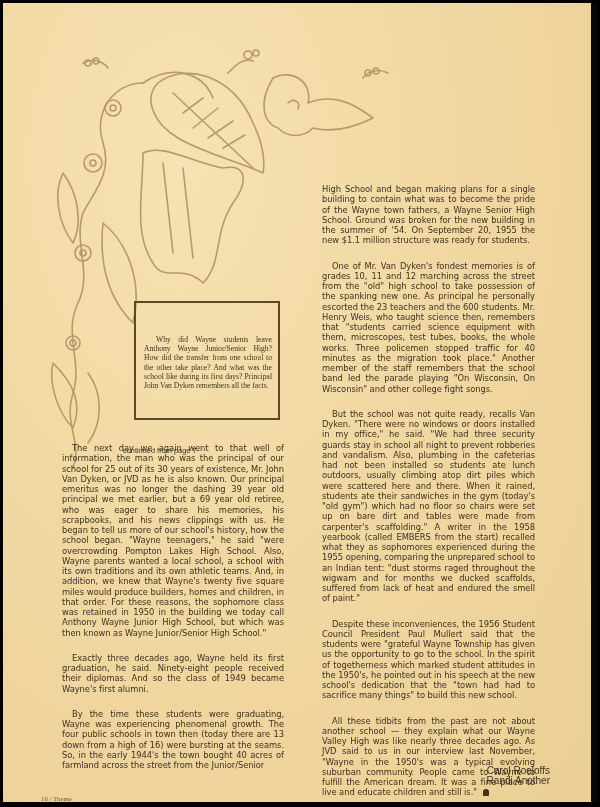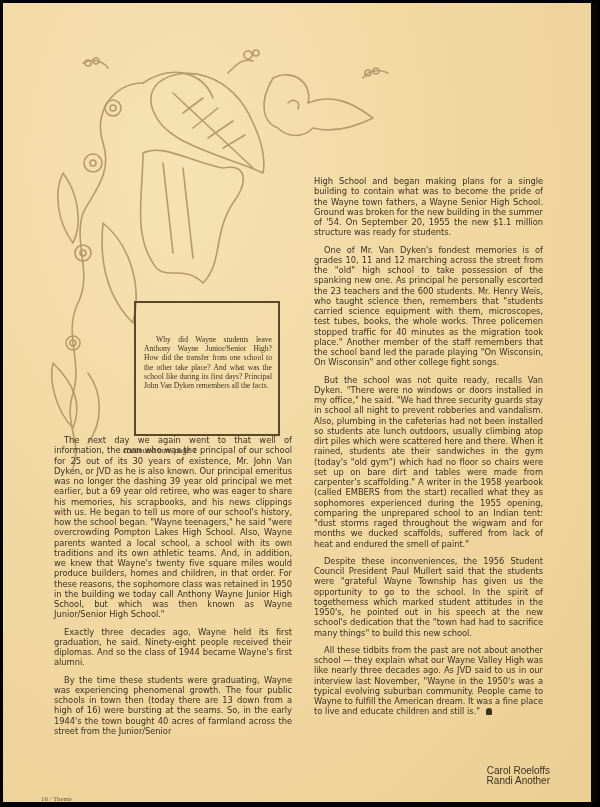--- a/index.html
+++ b/index.html
@@ -9,35 +9,35 @@
     background: radial-gradient(ellipse at 30% 20%, #f6e2b2 0%, #f1d8a2 45%, #ebcf94 100%);
     overflow:hidden;
   }
   .page::after {
     content:""; position:absolute; right:0; top:0; width:6px; height:100%;
     background:#0a0805;
   }
   .ornament { position:absolute; left:30px; top:40px; width:360px; height:430px; }
   .ornament path, .ornament circle { fill:none; stroke:#b59a6a; stroke-width:1.6; stroke-linecap:round; stroke-linejoin:round; }
   .pullquote {
-    position:absolute; left:131px; top:298px; width:146px; height:135px;
+    position:absolute; left:131px; top:298px; width:146px; height:119px;
     border:2px solid #5a4828; box-sizing:border-box; padding:32px 6px 6px 8px;
     font-family:"Liberation Serif", "DejaVu Serif", serif; font-size:7.6px; line-height:9.2px;
     color:#3f3320; text-align:justify;
   }
   .pullquote p { margin:0; text-indent:12px; }
   .continued {
     position:absolute; left:120px; top:443px; width:150px;
     font-family:Liberation Sans, sans-serif; font-size:7.4px; color:#3d3426;
   }
   .col {
     position:absolute; font-family:"DejaVu Sans", sans-serif; font-size:8.35px; line-height:10.25px;
     color:#3b3224; text-align:justify; letter-spacing:-0.05px;
   }
-  .col p { margin:7px; text-indent:10px; }
+  .col p { margin:15px; text-indent:10px; }
   .col-left { left:44px; top:425px; width:252px; }
   .col-right { left:304px; top:166px; width:243px; }
   .bullet { display:inline-block; width:6px; height:7px; margin-left:6px; background:#3b3224; border-radius:3px 3px 1px 1px; vertical-align:-1px; }
   .byline {
     position:absolute; left:460px; top:763px; width:87px; text-align:right;
     font-family:Liberation Sans, sans-serif; font-size:10px; line-height:10px; color:#3b3224;
   }
   .folio {
     position:absolute; left:38px; top:792px; font-family:"Liberation Serif", serif; font-size:6.8px; color:#6a5a40;
   }
@@ -85,21 +85,21 @@
   </svg>
 
   <div class="pullquote">
     <p>Why did Wayne students leave Anthony Wayne Junior/Senior High? How did the transfer from one school to the other take place? And what was the school like during its first days? Principal John Van Dyken remembers all the facts.</p>
   </div>
 
   <div class="continued">continued from page 7</div>
 
   <div class="col col-left">
     <p>The next day we again went to that well of information, the man who was the principal of our school for 25 out of its 30 years of existence, Mr. John Van Dyken, or JVD as he is also known. Our principal emeritus was no longer the dashing 39 year old principal we met earlier, but a 69 year old retiree, who was eager to share his memories, his scrapbooks, and his news clippings with us. He began to tell us more of our school's history, how the school began. "Wayne teenagers," he said "were overcrowding Pompton Lakes High School. Also, Wayne parents wanted a local school, a school with its own traditions and its own athletic teams. And, in addition, we knew that Wayne's twenty five square miles would produce builders, homes and children, in that order. For these reasons, the sophomore class was retained in 1950 in the building we today call Anthony Wayne Junior High School, but which was then known as Wayne Junior/Senior High School."</p>
-    <p>Exactly three decades ago, Wayne held its first graduation, he said. Ninety-eight people received their diplomas. And so the class of 1944 became Wayne's first alumni.</p>
+    <p>Exactly three decades ago, Wayne held its first graduation, he said. Ninety-eight people received their diplomas. And so the class of 1949 became Wayne's first alumni.</p>
     <p>By the time these students were graduating, Wayne was experiencing phenomenal growth. The four public schools in town then (today there are 13 down from a high of 16) were bursting at the seams. So, in the early 1944's the town bought 40 acres of farmland across the street from the Junior/Senior</p>
   </div>
 
   <div class="col col-right">
     <p style="text-indent:0">High School and began making plans for a single building to contain what was to become the pride of the Wayne town fathers, a Wayne Senior High School. Ground was broken for the new building in the summer of '54. On September 20, 1955 the new $1.1 million structure was ready for students.</p>
     <p>One of Mr. Van Dyken's fondest memories is of grades 10, 11 and 12 marching across the street from the "old" high school to take possession of the spanking new one. As principal he personally escorted the 23 teachers and the 600 students. Mr. Henry Weis, who taught science then, remembers that "students carried science equipment with them, microscopes, test tubes, books, the whole works. Three policemen stopped traffic for 40 minutes as the migration took place." Another member of the staff remembers that the school band led the parade playing "On Wisconsin, On Wisconsin" and other college fight songs.</p>
     <p>But the school was not quite ready, recalls Van Dyken. "There were no windows or doors installed in my office," he said. "We had three security guards stay in school all night to prevent robberies and vandalism. Also, plumbing in the cafeterias had not been installed so students ate lunch outdoors, usually climbing atop dirt piles which were scattered here and there. When it rained, students ate their sandwiches in the gym (today's "old gym") which had no floor so chairs were set up on bare dirt and tables were made from carpenter's scaffolding." A writer in the 1958 yearbook (called EMBERS from the start) recalled what they as sophomores experienced during the 1955 opening, comparing the unprepared school to an Indian tent: "dust storms raged throughout the wigwam and for months we ducked scaffolds, suffered from lack of heat and endured the smell of paint."</p>
     <p>Despite these inconveniences, the 1956 Student Council President Paul Mullert said that the students were "grateful Wayne Township has given us the opportunity to go to the school. In the spirit of togetherness which marked student attitudes in the 1950's, he pointed out in his speech at the new school's dedication that the "town had had to sacrifice many things" to build this new school.</p>
     <p><span>All these tidbits from the past are not about another school — they explain what our Wayne Valley High was like nearly three decades ago. As JVD said to us in our interview last November, "Wayne in the 1950's was a typical evolving suburban community. People came to Wayne to fulfill the American dream. It was a fine place to live and educate children and still is."</span><span class="bullet"></span></p>
   </div>

